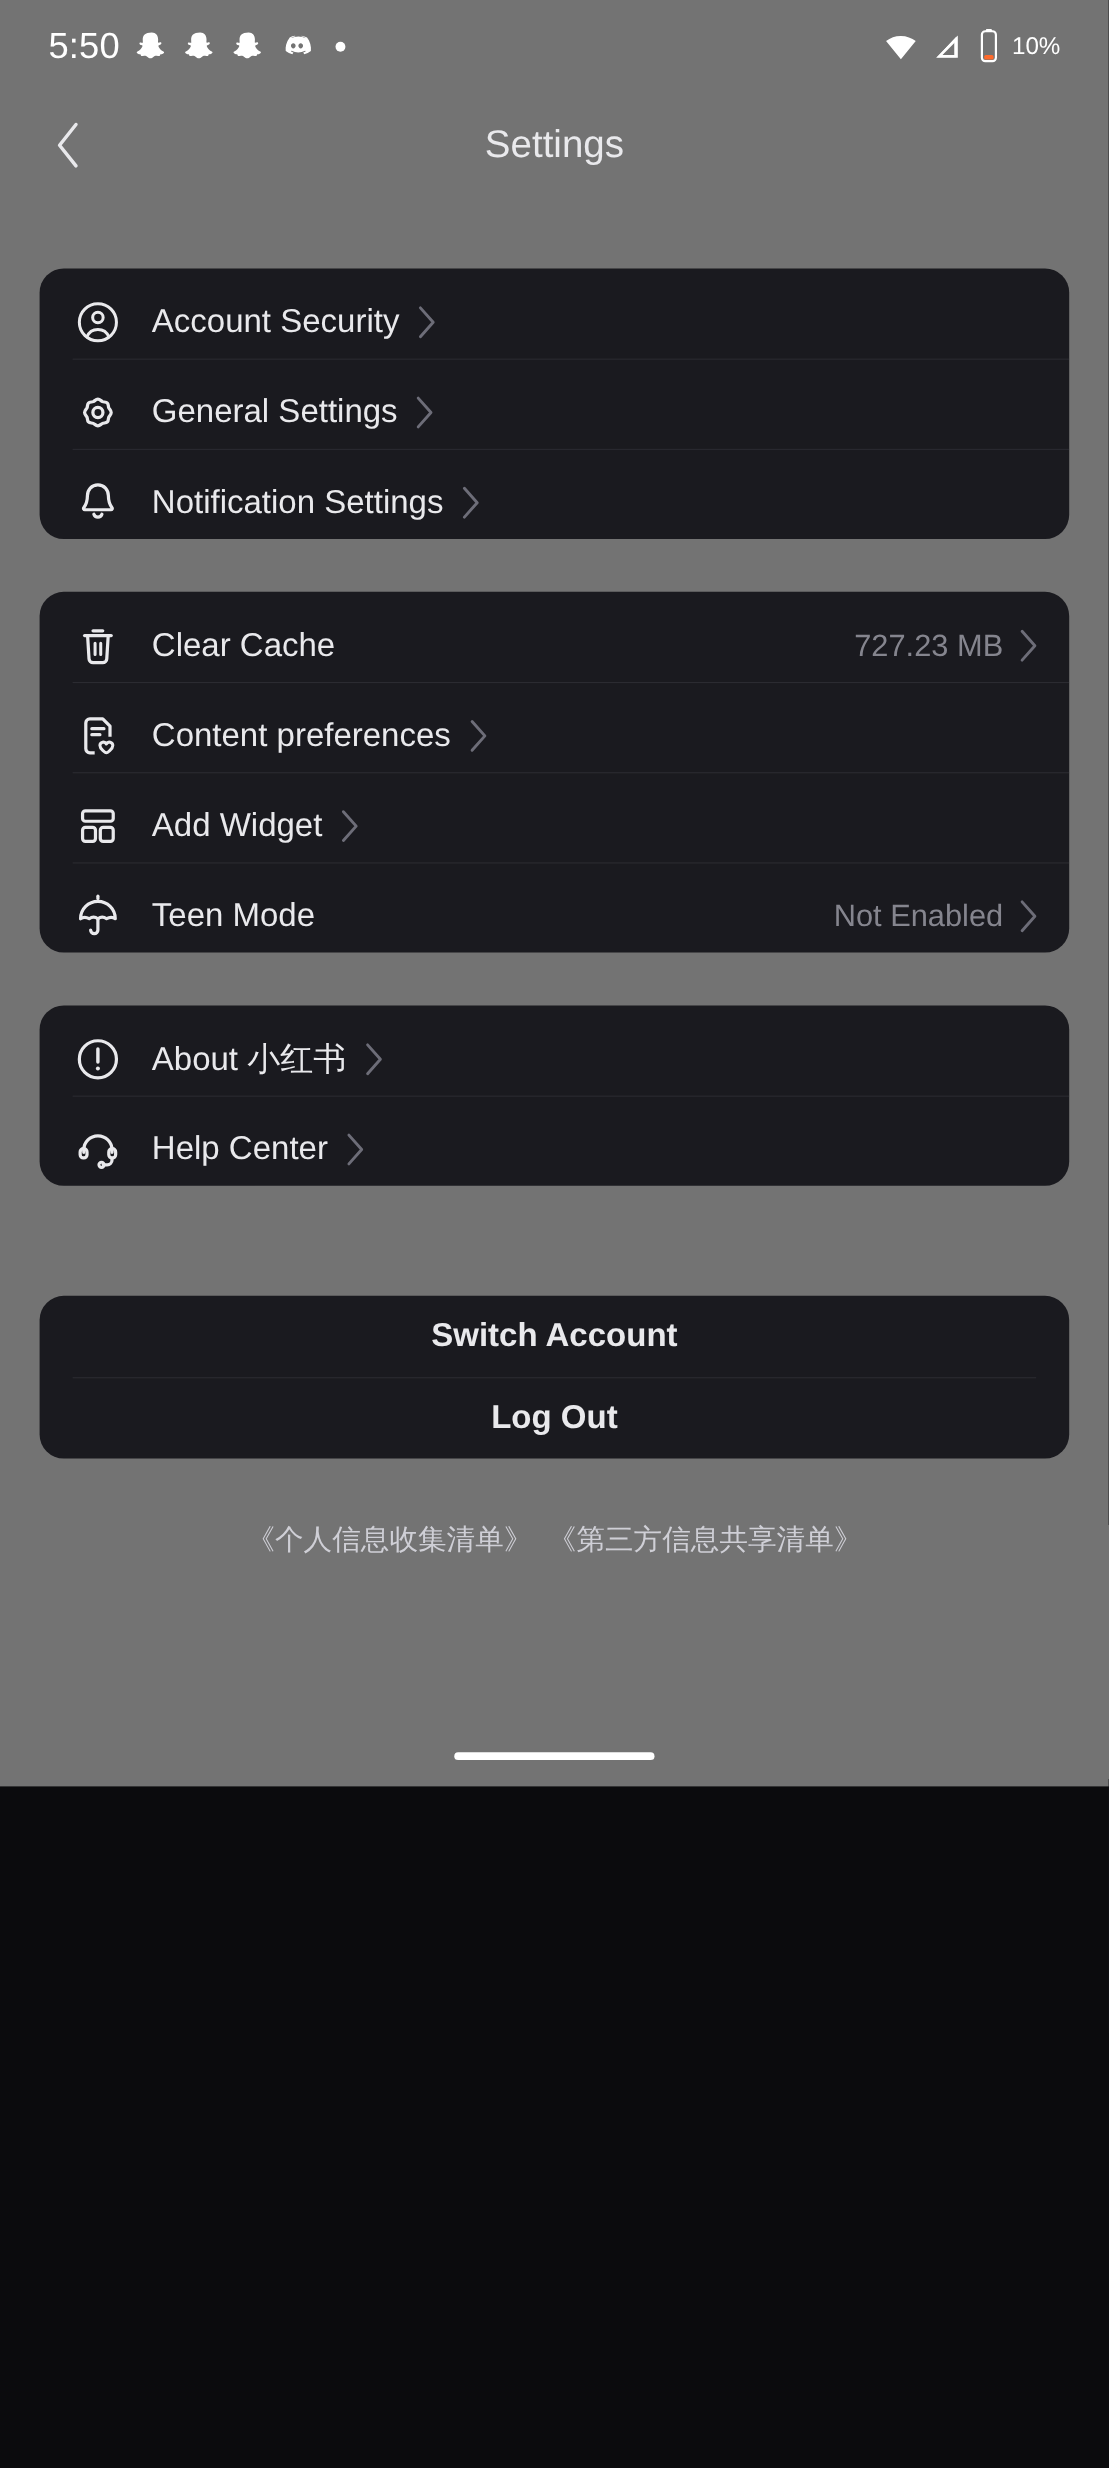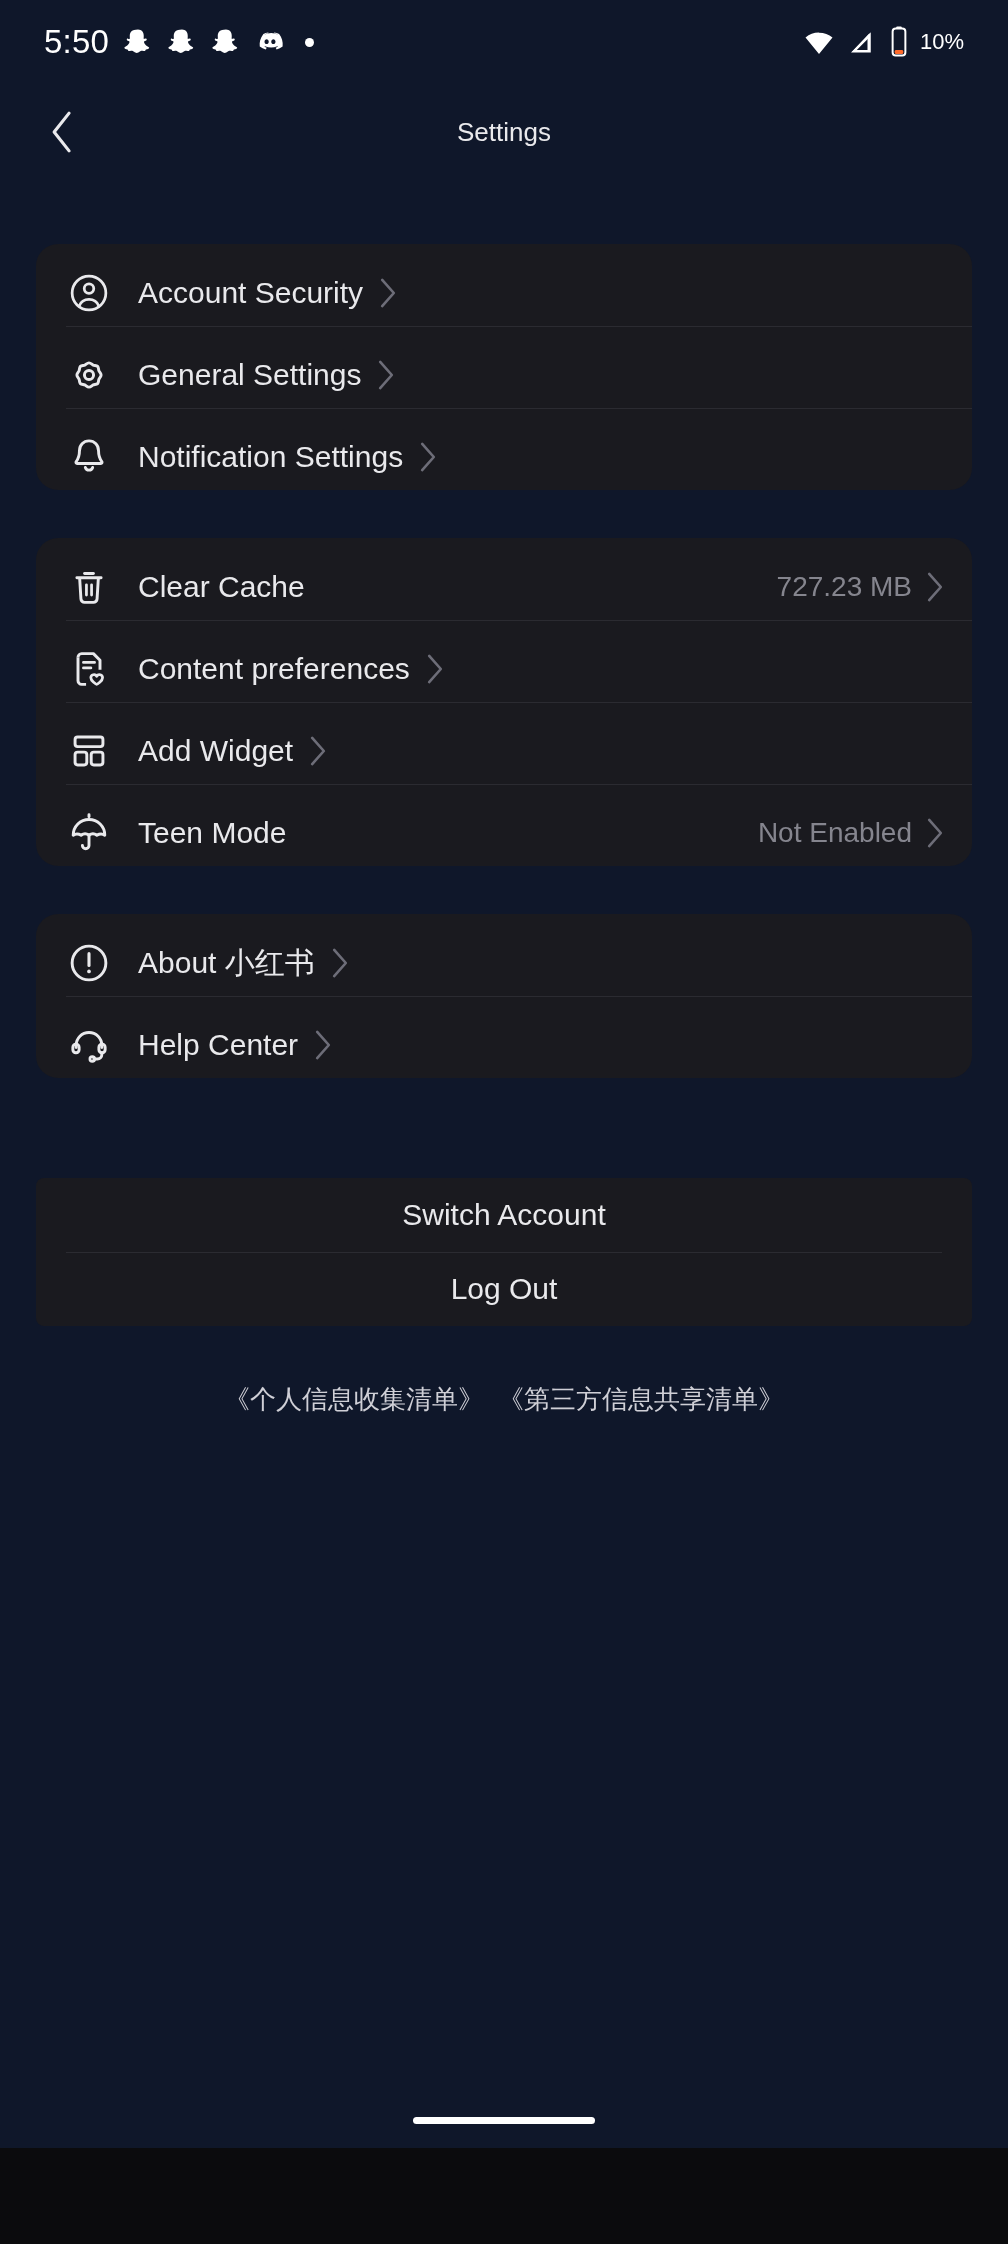--- a/index.html
+++ b/index.html
@@ -2,21 +2,21 @@
 <html><head>
 <meta charset="utf-8">
 <style>
   * { margin:0; padding:0; box-sizing:border-box; }
   html, body {
     width:1008px; height:2244px;
     background:#0b0b0d;
     font-family:"Liberation Sans", sans-serif;
     overflow:hidden;
   }
-  .phone { position:relative; width:1008px; height:2148px; background:#0f172a; }
+  .phone { position:relative; width:1008px; height:1624px; background:#737373; }
 
   
   .statusbar {
     height:84px; display:flex; align-items:center;
     padding:0 44px; color:#ffffff;
   }
   .sb-left { display:flex; align-items:center; gap:14px; }
   .sb-time { font-size:33px; font-weight:400; letter-spacing:.2px; }
   .sb-right { margin-left:auto; display:flex; align-items:center; gap:10px; }
   .sb-batt-text { font-size:22px; }
@@ -27,21 +27,21 @@
   .header {
     height:96px; display:flex; align-items:center;
     position:relative; padding:0 36px;
   }
   .back-btn {
     width:52px; height:52px; display:flex; align-items:center; justify-content:center;
     cursor:pointer;
   }
   .title {
     position:absolute; left:0; right:0; text-align:center;
-    font-size:26px; color:#e9e9ec; font-weight:400; pointer-events:none;
+    font-size:35px; color:#e9e9ec; font-weight:400; pointer-events:none;
   }
 
   
   .card {
     margin:0 36px 48px 36px;
     background:#1a1a1f;
     border-radius:22px;
     overflow:hidden;
   }
   .row {
@@ -63,21 +63,21 @@
   .row-value {
     margin-left:auto; font-size:28px; color:#85858e; font-weight:400;
     white-space:nowrap;
   }
   .chev { margin-left:16px; display:flex; align-items:center; }
   .row-value + .chev { margin-left:14px; }
 
   
   .action-card {
     margin:0 36px 0 36px;
-    background:#1a1a1f; border-radius:8px; overflow:hidden;
+    background:#1a1a1f; border-radius:22px; overflow:hidden;font-weight:bold;
   }
   .action-row {
     position:relative; height:74px;
     display:flex; align-items:center; justify-content:center;
     font-size:30px; color:#e9e9ec; cursor:pointer;
   }
   .action-row + .action-row::before {
     content:""; position:absolute; left:30px; right:30px; top:0;
     height:1px; background:#2b2b31;
   }

